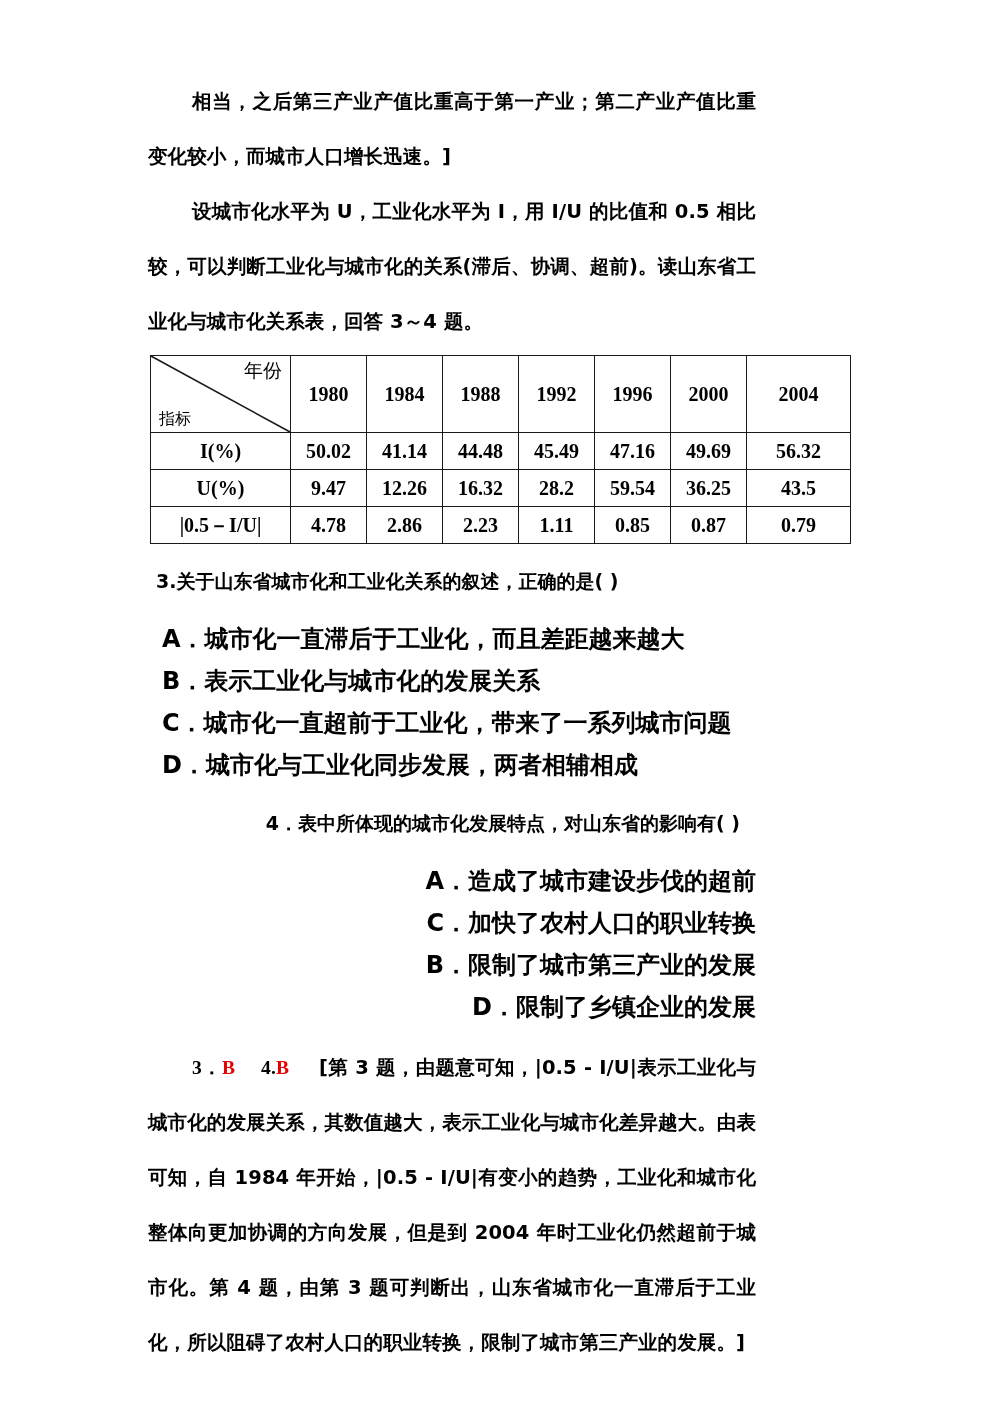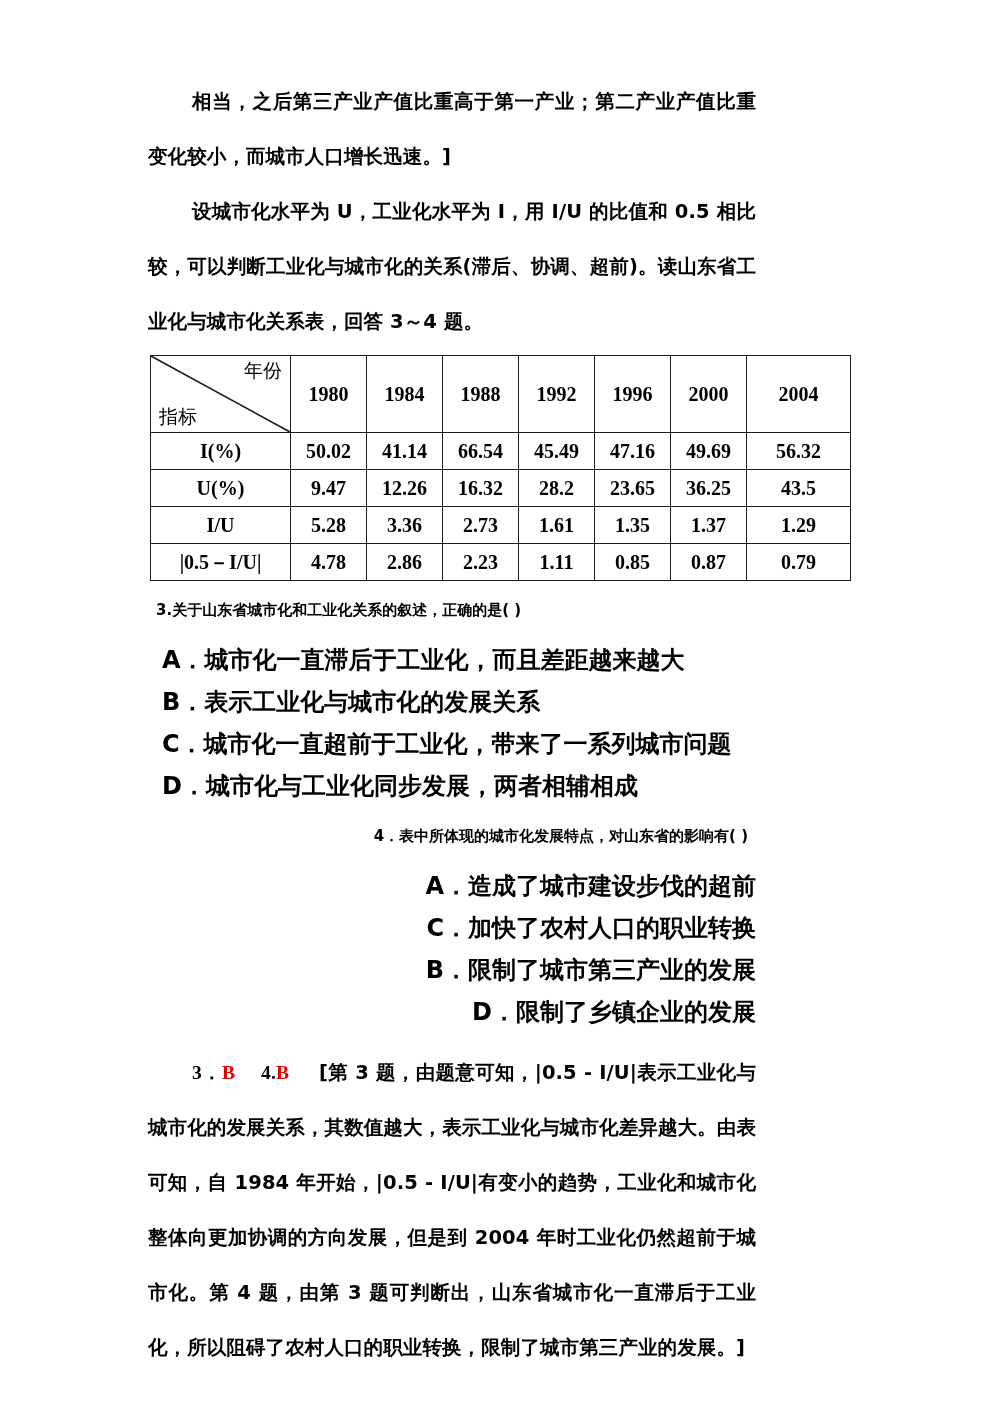--- a/index.html
+++ b/index.html
@@ -107,33 +107,33 @@
     font-family: "DejaVu Sans", "Liberation Sans", sans-serif;
     font-weight: normal;
     font-size: 19px;
   }
   .corner-index {
     position: absolute;
     left: 8px;
     bottom: 2px;
     font-family: Liberation Mono, monospace;
     font-weight: normal;
-    font-size: 19px;
+    font-size: 16px;
   }
   table.data td.row-label {
     font-size: 20px;
   }
 
   
   .q-line {
     font-family: "DejaVu Sans", "Liberation Sans", sans-serif;
     font-weight: bold;
-    font-size: 15px;
+    font-size: 19px;
     line-height: 42px;
-    margin: 8px;
+    margin: 16px;
     white-space: nowrap;
   }
   .q-stem {
     margin-left: 8px;
   }
   .opt-line {
     font-family: "DejaVu Sans", "Liberation Sans", sans-serif;
     font-weight: bold;
     font-size: 24px;
     line-height: 42px;
@@ -198,48 +198,38 @@
           <td>1992</td>
           <td>1996</td>
           <td>2000</td>
           <td>2004</td>
         </tr>
 
         <tr>
           <td class="row-label">I(%)</td>
           <td>50.02</td>
           <td>41.14</td>
-          <td>66.54</td>
+          <td>44.48</td>
           <td>45.49</td>
           <td>47.16</td>
           <td>49.69</td>
           <td>56.32</td>
         </tr>
 
         <tr>
           <td class="row-label">U(%)</td>
           <td>9.47</td>
           <td>12.26</td>
           <td>16.32</td>
           <td>28.2</td>
-          <td>23.65</td>
+          <td>59.54</td>
           <td>36.25</td>
           <td>43.5</td>
         </tr>
 
-        <tr>
-          <td class="row-label">I/U</td>
-          <td>5.28</td>
-          <td>3.36</td>
-          <td>2.73</td>
-          <td>1.61</td>
-          <td>1.35</td>
-          <td>1.37</td>
-          <td>1.29</td>
-        </tr>
 
         <tr>
           <td class="row-label">|0.5－I/U|</td>
           <td>4.78</td>
           <td>2.86</td>
           <td>2.23</td>
           <td>1.11</td>
           <td>0.85</td>
           <td>0.87</td>
           <td>0.79</td>

